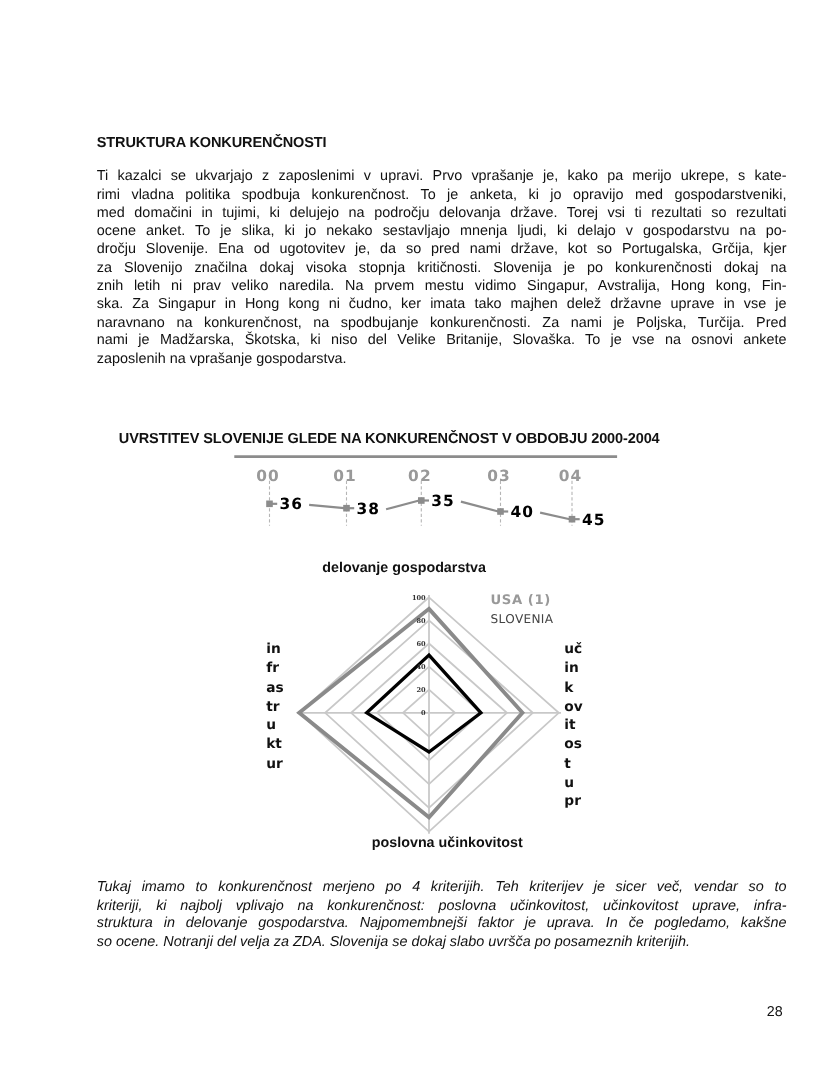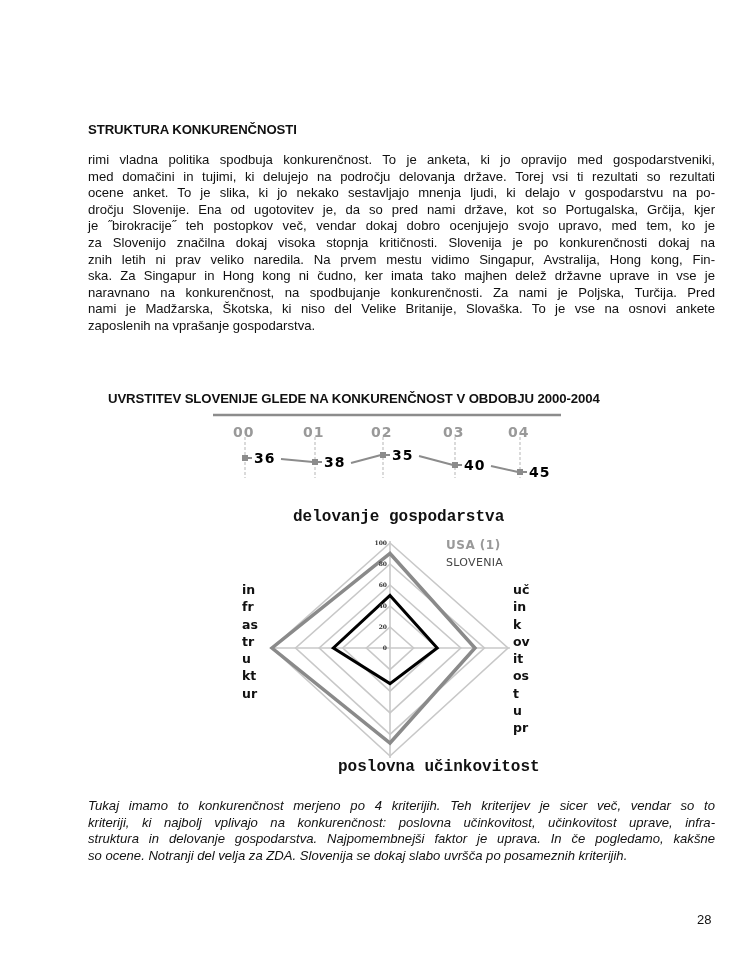--- a/index.html
+++ b/index.html
@@ -8,40 +8,40 @@
     .page { position: absolute; left: 0; top: 0; width: 750px; height: 727px; border-radius: 19px; }
     .heading { position: absolute; left: 88px; font-weight: bold; font-size: 13.2px; letter-spacing: -0.1px; }
     .para { position: absolute; left: 88px; width: 627px; font-size: 13.1px; line-height: 16.6px;
             text-align: justify; }
     .para span.line { display: block; text-align: justify; text-align-last: justify; white-space: nowrap; }
     .para span.line.last { text-align-last: left; }
     .page-number { position: absolute; left: 697px; top: 912px; font-size: 13px; }
     .chart-svg { position: absolute; left: 0; top: 0; }
     .rank-label { font-family: "DejaVu Sans", sans-serif; font-size: 14px; fill: #999; letter-spacing: 1px; font-weight: bold; }
     .rank-val { font-family: "DejaVu Sans", sans-serif; font-size: 14px; fill: #000; font-weight: bold; letter-spacing: 1px; }
-    .axis-title { position: absolute; font-family: Liberation Mono, monospace; font-weight: bold; font-size: 16px; text-align: center; }
+    .axis-title { position: absolute; font-family: Liberation Sans, sans-serif; font-weight: bold; font-size: 13px; text-align: center; }
     .vlabel { position: absolute; font-family: "DejaVu Sans", sans-serif; font-weight: bold; font-size: 12.5px; line-height: 17.3px; }
     .vlabel span { display: block; }
     .legend-usa { font-family: "DejaVu Sans", sans-serif; font-size: 12px; fill: #999; font-weight: bold; letter-spacing: 0.5px; }
     .legend-slo { font-family: "DejaVu Sans", sans-serif; font-size: 11px; fill: #444; letter-spacing: 0.3px; }
     .tick { font-family: "DejaVu Serif", serif; font-size: 6px; fill: #333; font-weight: bold; }
   </style>
 </head>
 <body>
 
 <div class="page">
 
   <div class="heading" style="top:122px;">STRUKTURA KONKURENČNOSTI</div>
 
   <div class="para" style="top:152px;">
+    <span class="line">Ti kazalci se ukvarjajo z zaposlenimi v upravi. Prvo vprašanje je, kako pa merijo ukrepe, s kate-</span>
     <span class="line">rimi vladna politika spodbuja konkurenčnost. To je anketa, ki jo opravijo med gospodarstveniki,</span>
     <span class="line">med domačini in tujimi, ki delujejo na področju delovanja države. Torej vsi ti rezultati so rezultati</span>
     <span class="line">ocene anket. To je slika, ki jo nekako sestavljajo mnenja ljudi, ki delajo v gospodarstvu na po-</span>
     <span class="line">dročju Slovenije. Ena od ugotovitev je, da so pred nami države, kot so Portugalska, Grčija, kjer</span>
-    <span class="line">je ˝birokracije˝ teh postopkov več, vendar dokaj dobro ocenjujejo svojo upravo, med tem, ko je</span>
     <span class="line">za Slovenijo značilna dokaj visoka stopnja kritičnosti. Slovenija je po konkurenčnosti dokaj na</span>
     <span class="line">znih letih ni prav veliko naredila. Na prvem mestu vidimo Singapur, Avstralija, Hong kong, Fin-</span>
     <span class="line">ska. Za Singapur in Hong kong ni čudno, ker imata tako majhen delež državne uprave in vse je</span>
     <span class="line">naravnano na konkurenčnost, na spodbujanje konkurenčnosti. Za nami je Poljska, Turčija. Pred</span>
     <span class="line">nami je Madžarska, Škotska, ki niso del Velike Britanije, Slovaška. To je vse na osnovi ankete</span>
     <span class="line last">zaposlenih na vprašanje gospodarstva.</span>
   </div>
 
   <div class="heading" style="top:391px;margin-left:20px;">UVRSTITEV SLOVENIJE GLEDE NA KONKURENČNOST V OBDOBJU 2000-2004</div>
 

